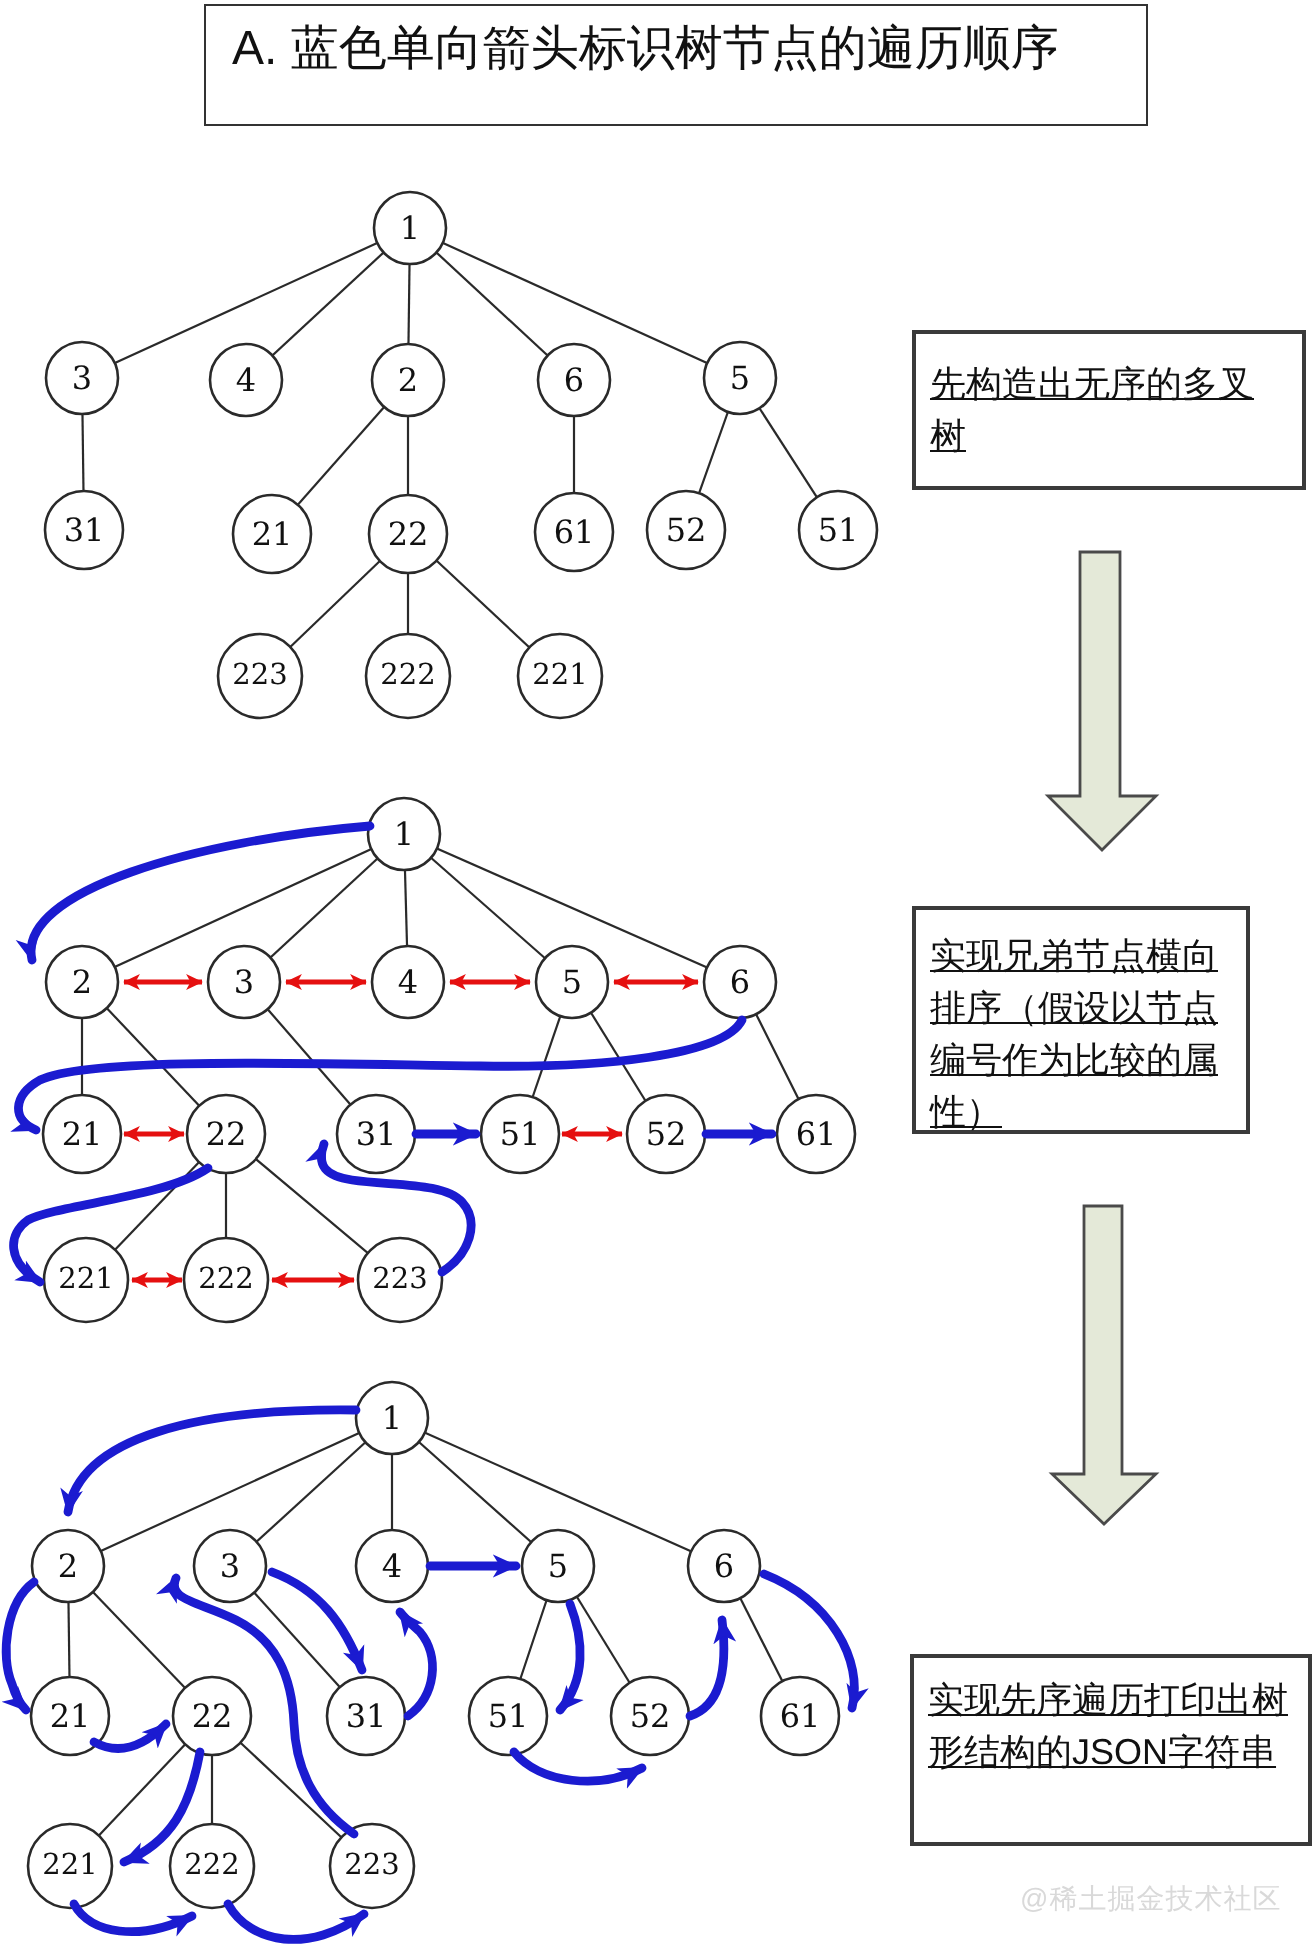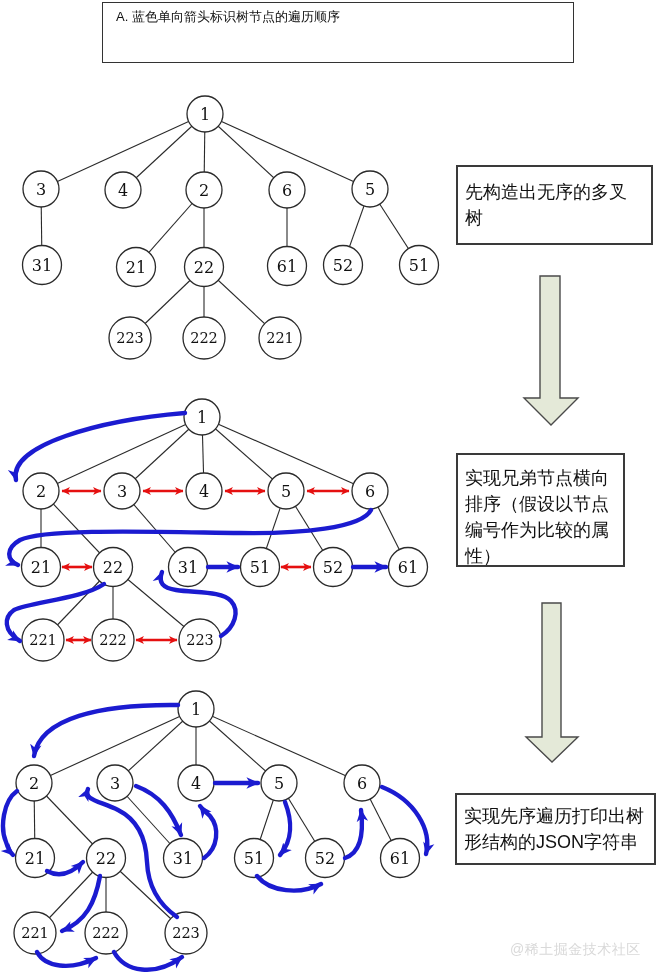--- a/index.html
+++ b/index.html
@@ -14,30 +14,30 @@
   .node{fill:#ffffff;stroke:var(--ink);stroke-width:1.3;}
   .node-label{font-family:"DejaVu Serif",serif;font-size:16px;fill:#111;text-anchor:middle;dominant-baseline:central;}
   .node-label.small{font-size:14.5px;}
   .red-arrow{stroke:var(--red);stroke-width:2.6;fill:none;}
   .blue-arrow{stroke:var(--blue);stroke-width:4.4;fill:none;stroke-linecap:round;}
   .flow-arrow{fill:var(--arrow-fill);stroke:var(--arrow-stroke);stroke-width:1.4;}
   .blue-head-fill{fill:var(--blue);}
   .red-head-fill{fill:var(--red);}
   .legend-box{
     position:absolute;left:102px;top:2px;width:472px;height:61px;box-sizing:border-box;
-    border:1.5px solid #333;padding:5px 6px 0 13px;font-size:13px;line-height:1.38;color:#111;
+    border:1.5px solid #333;padding:5px 6px 0 13px;font-size:24px;line-height:1.38;color:#111;
     background:#fff;white-space:nowrap;
   }
   .step-box{
     position:absolute;box-sizing:border-box;border:2px solid #3a3a3a;background:#fff;
-    font-size:18px;line-height:1.45;color:#111;
+    font-size:18px;line-height:1.45;color:#111;text-decoration:underline;
   }
   #step-box-1{left:456px;top:165px;width:197px;height:80px;display:flex;align-items:center;padding:0 7px;}
   #step-box-2{left:456px;top:453px;width:169px;height:114px;padding:10px 7px 0 7px;}
-  #step-box-3{left:455px;top:793px;width:201px;height:72px;padding:8px 7px 0 7px;}
+  #step-box-3{left:455px;top:827px;width:201px;height:96px;padding:8px 7px 0 7px;}
   .watermark{
     position:absolute;left:510px;top:941px;font-size:14px;color:var(--wm);
     letter-spacing:0.5px;white-space:nowrap;
   }
 </style>
 </head>
 <body>
 
 <div class="canvas">
 

